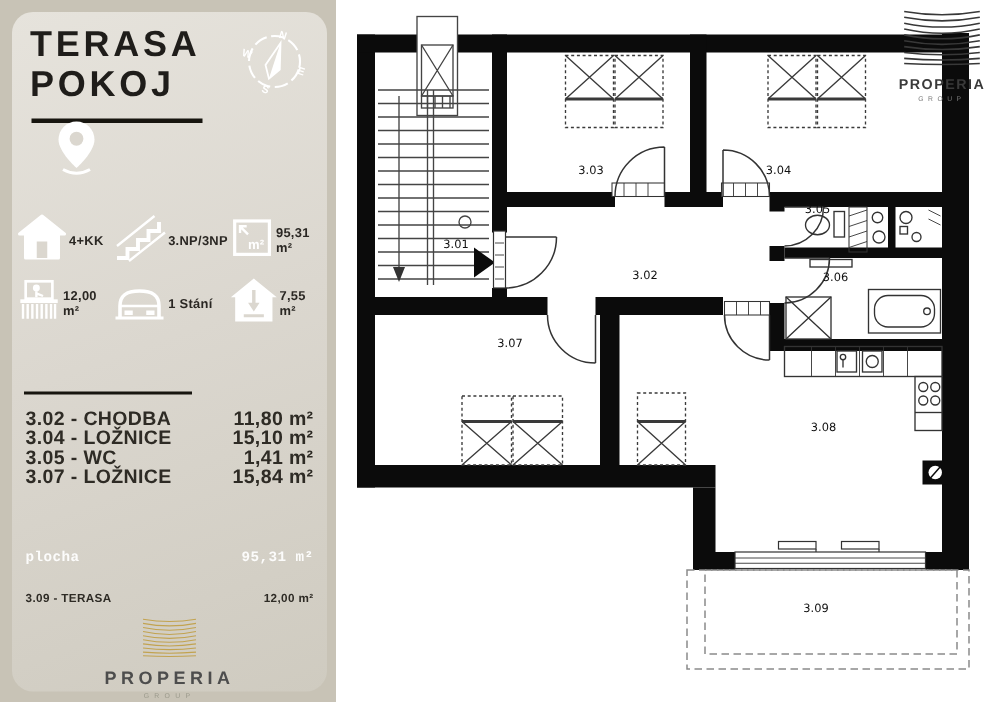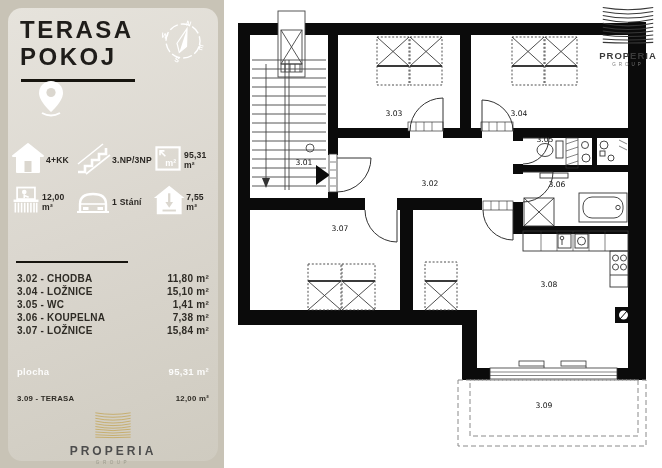--- a/index.html
+++ b/index.html
@@ -32,22 +32,22 @@
   .stats { position:absolute; left:2px; top:133px; width:206px; display:grid;
            grid-template-columns:repeat(3,1fr); row-gap:8px; }
   .stat { display:flex; flex-direction:row; align-items:center; }
   .stat svg { display:block; }
   .stat-label { margin-top:3px; font-size:8.6px; font-weight:bold; color:#2a2723; letter-spacing:.2px; }
 
   .divider2 { position:absolute; left:8px; top:253px; width:112px; height:2.4px; background:#17150f; }
 
   .rooms { position:absolute; left:9px; top:264px; width:192px; }
   .room-row { display:flex; justify-content:space-between; height:13px; align-items:center; }
-  .room-row span { font-size:10px; font-weight:bold; color:#2e2b25; letter-spacing:.25px;text-align:center; }
-  .total-row { position:absolute; left:9px; top:358px; width:192px; display:flex; justify-content:space-between; }
+  .room-row span { font-size:13px; font-weight:bold; color:#2e2b25; letter-spacing:.25px;text-align:center; }
+  .total-row { position:absolute; left:9px; top:358px; width:192px; display:flex; justify-content:space-between;font-family:Liberation Mono, monospace; }
   .total-row span { font-size:9.5px; font-weight:bold; color:rgba(255,255,255,.93); letter-spacing:.3px; }
   .terrace-row { position:absolute; left:9px; top:386px; width:192px; display:flex; justify-content:space-between;gap:28px; }
   .terrace-row span { font-size:7.8px; font-weight:bold; color:#2e2b25; letter-spacing:.25px; }
 
   .brand { position:absolute; left:0; top:403px; width:210px; text-align:center; }
   .brand .waves { width:40px; height:28px; color:#c2a350; }
   .brand-name { font-size:12px; font-weight:bold; letter-spacing:3px; color:#4d4d4d; margin-top:1px; }
   .brand-group { font-size:4.6px; letter-spacing:3.5px; color:#9b9a8c; margin-top:2px; }
 </style>
 </head>
@@ -323,24 +323,20 @@
       </div>
       <div class="room-row">
         <span>3.04 - LOŽNICE</span>
         <span>15,10 m²</span>
       </div>
       <div class="room-row">
         <span>3.05 - WC</span>
         <span>1,41 m²</span>
       </div>
       <div class="room-row">
-        <span>3.06 - KOUPELNA</span>
-        <span>7,38 m²</span>
-      </div>
-      <div class="room-row">
         <span>3.07 - LOŽNICE</span>
         <span>15,84 m²</span>
       </div>
     </div>
 
     <div class="total-row">
       <span>plocha</span>
       <span>95,31 m²</span>
     </div>
 

